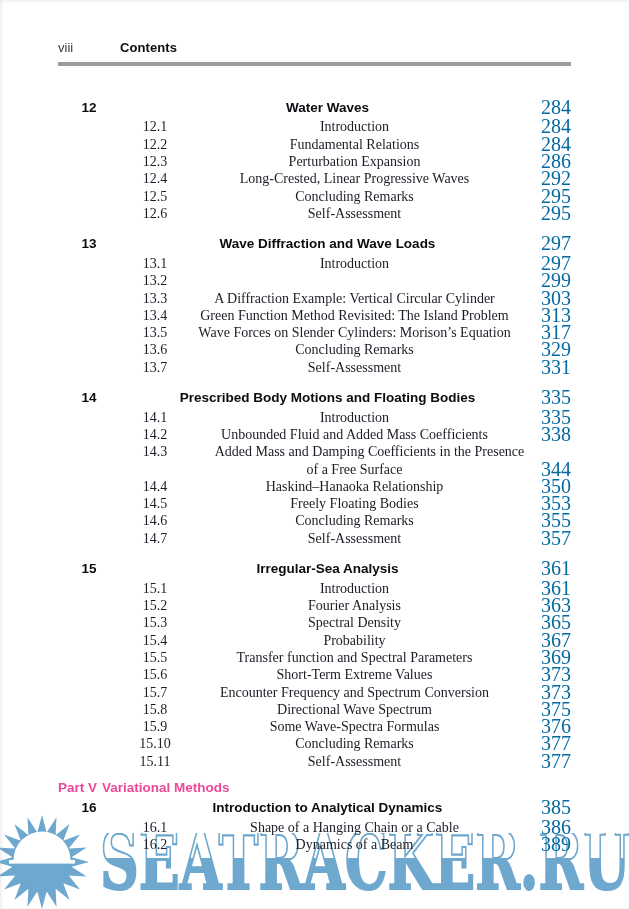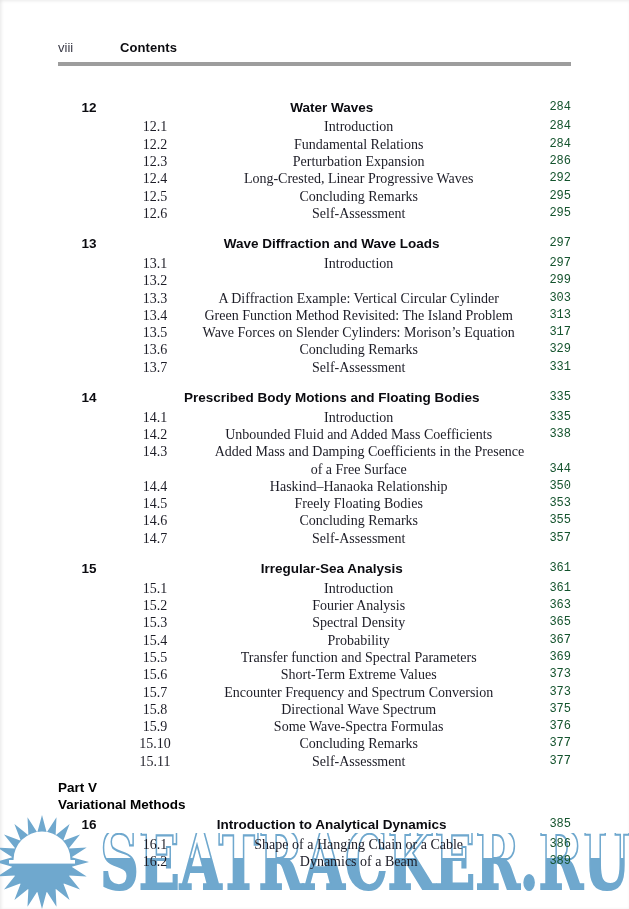--- a/index.html
+++ b/index.html
@@ -14,32 +14,32 @@
   
   .hdr { display:flex; margin-top:41px; line-height:13px;
          font-family:"Liberation Sans", sans-serif; font-size:13px; }
   .folio { width:62px; color:#3a3a46; }
   .hdr-title { font-weight:bold; color:#0c0c10; letter-spacing:0.1px; }
   .rule { margin-top:8px; height:3.5px; background:#9d9d9d; }
 
   
   .row { display:flex; line-height:17.3px; font-size:14px; }
   .title { flex:1; white-space:nowrap; overflow:hidden; padding-right:6px; }
-  .pg { margin-left:auto; white-space:nowrap; font-family:Liberation Mono, monospace;
-        font-weight:normal; font-size:12px; color:#14532d; }
+  .pg { margin-left:auto; white-space:nowrap; font-family:Liberation Serif, serif;
+        font-weight:normal; font-size:20px; color:#0369a1; }
   .ch-head { font-family:"Liberation Sans", sans-serif; font-weight:bold;
              font-size:13.5px; color:#0b0b10; margin-bottom:2.7px; }
   .ch-num { width:62px; }
   .ind { width:62px; }
   .sec-num { width:38px;margin-left:16px; }
   .chapter-block { margin-top:12.7px;text-align:center; }
   .chapter-block.first { margin-top:33px; }
   .chapter-block.after-part { margin-top:2.7px; }
   .part-row { margin-top:8.7px; font-family:"Liberation Sans", sans-serif;
-              font-weight:bold; font-size:13.5px; color:#000000;flex-direction:column; }
+              font-weight:bold; font-size:13.5px; color:#ec4899; }
   .part-label { margin-right:5px; }
 
   
   .watermark { position:absolute; left:0; top:0; width:629px; height:909px; z-index:1;padding-left:48px; }
   .wm-sun { position:absolute; left:-8px; top:812px; }
   .wm-text-svg { position:absolute; left:96px; top:833px; }
 </style>
 </head>
 <body>
 

